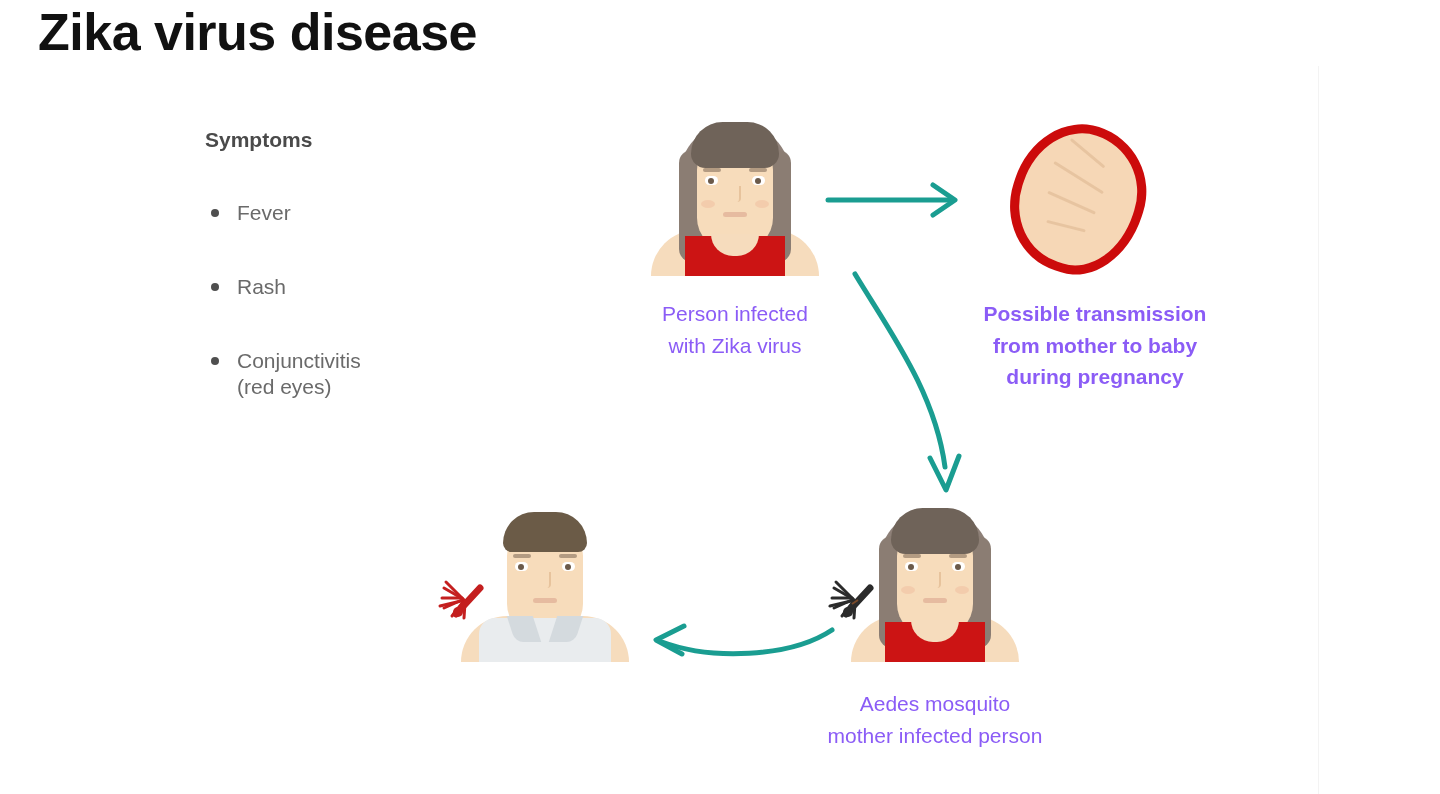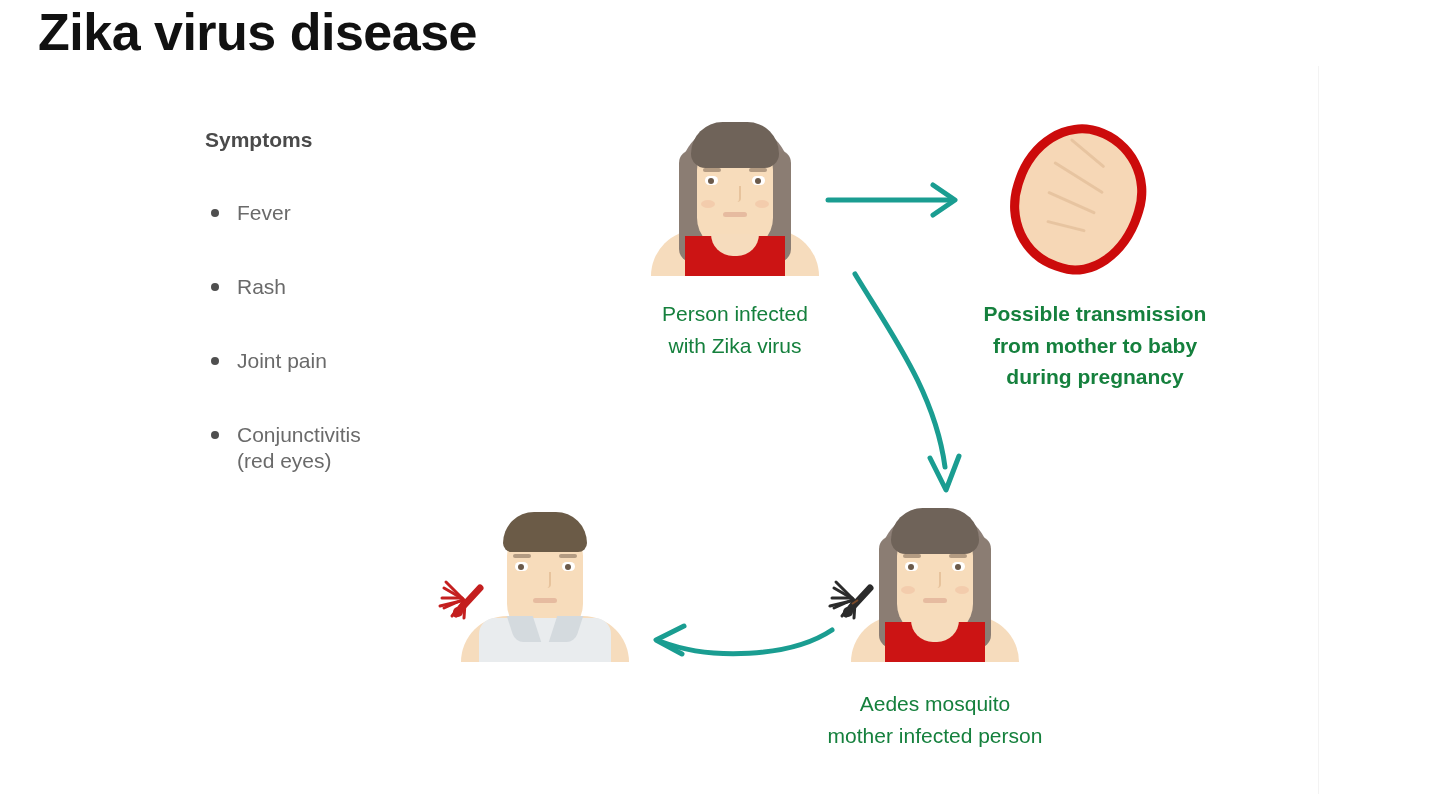--- a/index.html
+++ b/index.html
@@ -73,21 +73,21 @@
     background: #4f4f4f;
   }
 
   
   .figure {
     position: absolute;
   }
   .caption {
     position: absolute;
     font-size: 21px;
-    color: #15803d;
+    color: #8b5cf6;
     line-height: 1.5;
     text-align: center;
     white-space: pre-line;
   }
 
   
   .avatar {
     position: absolute;
     width: 180px;
     height: 160px;
@@ -312,24 +312,20 @@
 
   <div id="symptoms-block">
     <div id="symptoms-heading">Symptoms</div>
     <div class="symptom-item">
       <span class="symptom-bullet"></span>
       <span>Fever</span>
     </div>
     <div class="symptom-item">
       <span class="symptom-bullet"></span>
       <span>Rash</span>
-    </div>
-    <div class="symptom-item">
-      <span class="symptom-bullet"></span>
-      <span>Joint pain</span>
     </div>
     <div class="symptom-item">
       <span class="symptom-bullet"></span>
       <span style="white-space:pre-line">Conjunctivitis
 (red eyes)</span>
     </div>
   </div>
 
   <div class="figure" style="left:645px; top:104px;">
     <div class="avatar">

